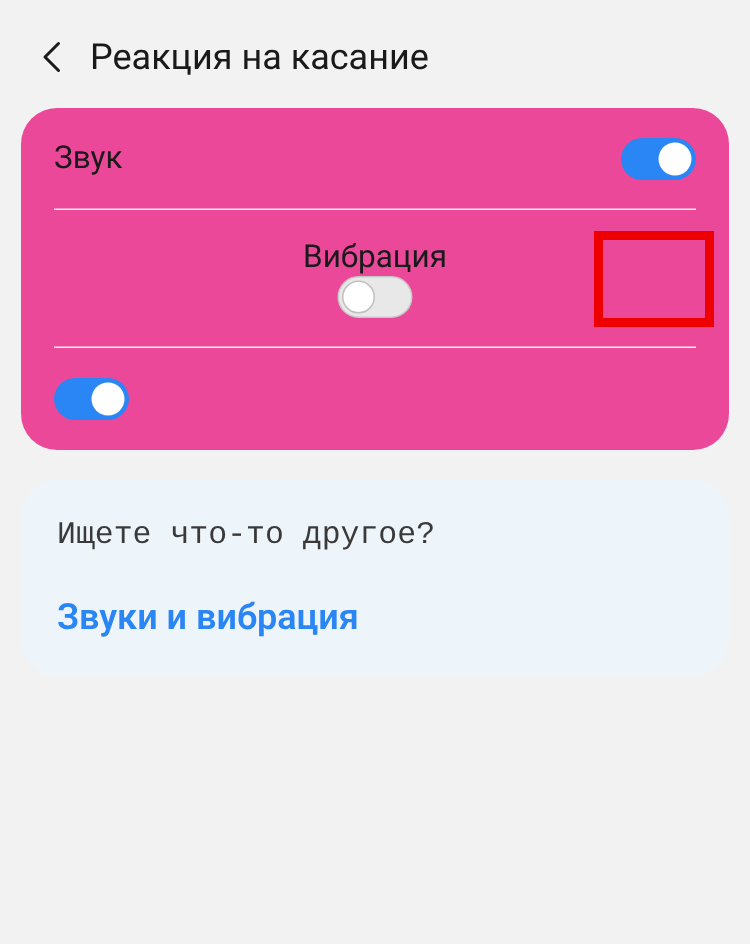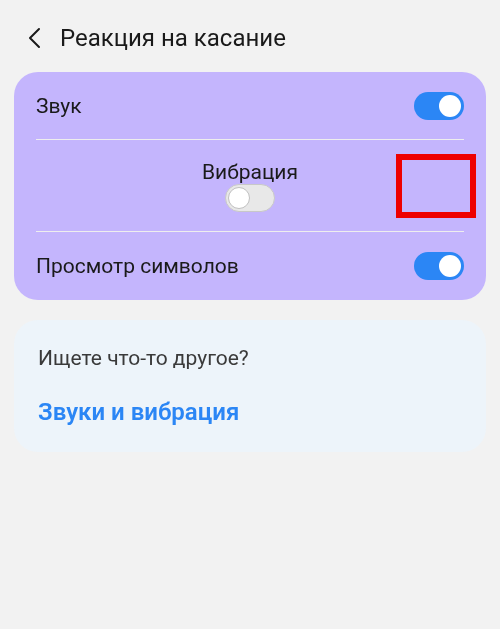--- a/index.html
+++ b/index.html
@@ -22,21 +22,21 @@
       align-items: center;
       justify-content: center;
       margin-right: 12px;
     }
     .page-title {
       font-size: 24px;
       font-weight: 400;
       color: #1a1a1a;
     }
     .settings-card {
-      background: #c4b5fd;
+      background: #ec4899;
       border-radius: 24px;
       margin: 0 14px;
       overflow: hidden;
     }
     .settings-row {
       display: flex;
       align-items: center;
       justify-content: space-between;
       padding: 20px 22px;
       position: relative;
@@ -101,20 +101,21 @@
       background: #edf4fa;
       border-radius: 24px;
       margin: 20px 14px 0 14px;
       padding: 26px 24px;
     }
     .info-heading {
       font-size: 21px;
       color: #3a3a3a;
       font-weight: 400;
       margin-bottom: 28px;
+      font-family: Liberation Mono, monospace;
     }
     .info-link {
       font-size: 24px;
       color: #2b86f5;
       font-weight: 600;
     }
   </style>
 </head>
 <body>
 
@@ -135,21 +136,20 @@
     </div>
   </div>
   <div class="settings-row" style="position:relative;flex-direction:column;">
     <div class="row-label">Вибрация</div>
     <div class="toggle toggle-off">
       <div class="toggle-knob"></div>
     </div>
     <div class="highlight-box"></div>
   </div>
   <div class="settings-row">
-    <div class="row-label">Просмотр символов</div>
     <div class="toggle toggle-on">
       <div class="toggle-knob"></div>
     </div>
   </div>
 </div>
 
 <div class="info-card">
   <div class="info-heading">Ищете что-то другое?</div>
   <div class="info-link">Звуки и вибрация</div>
 </div>

